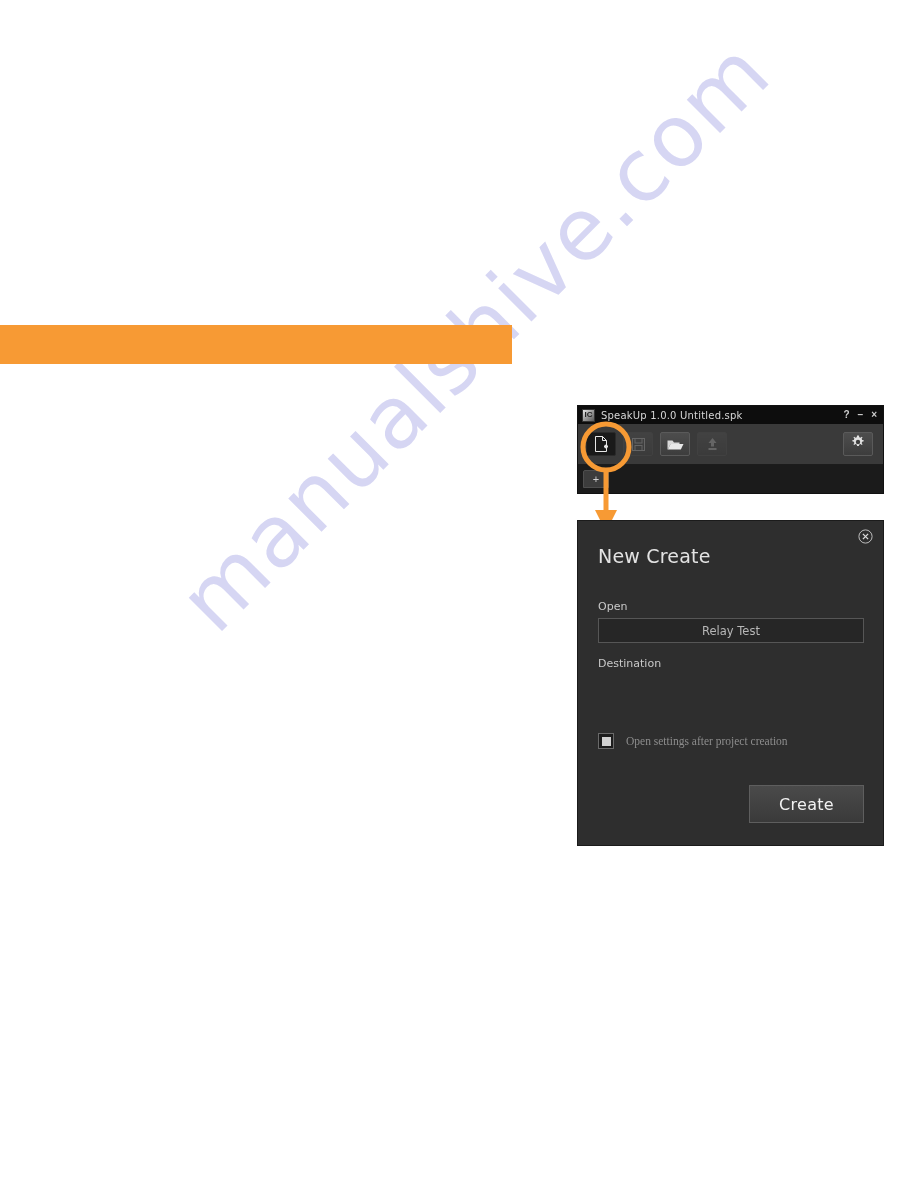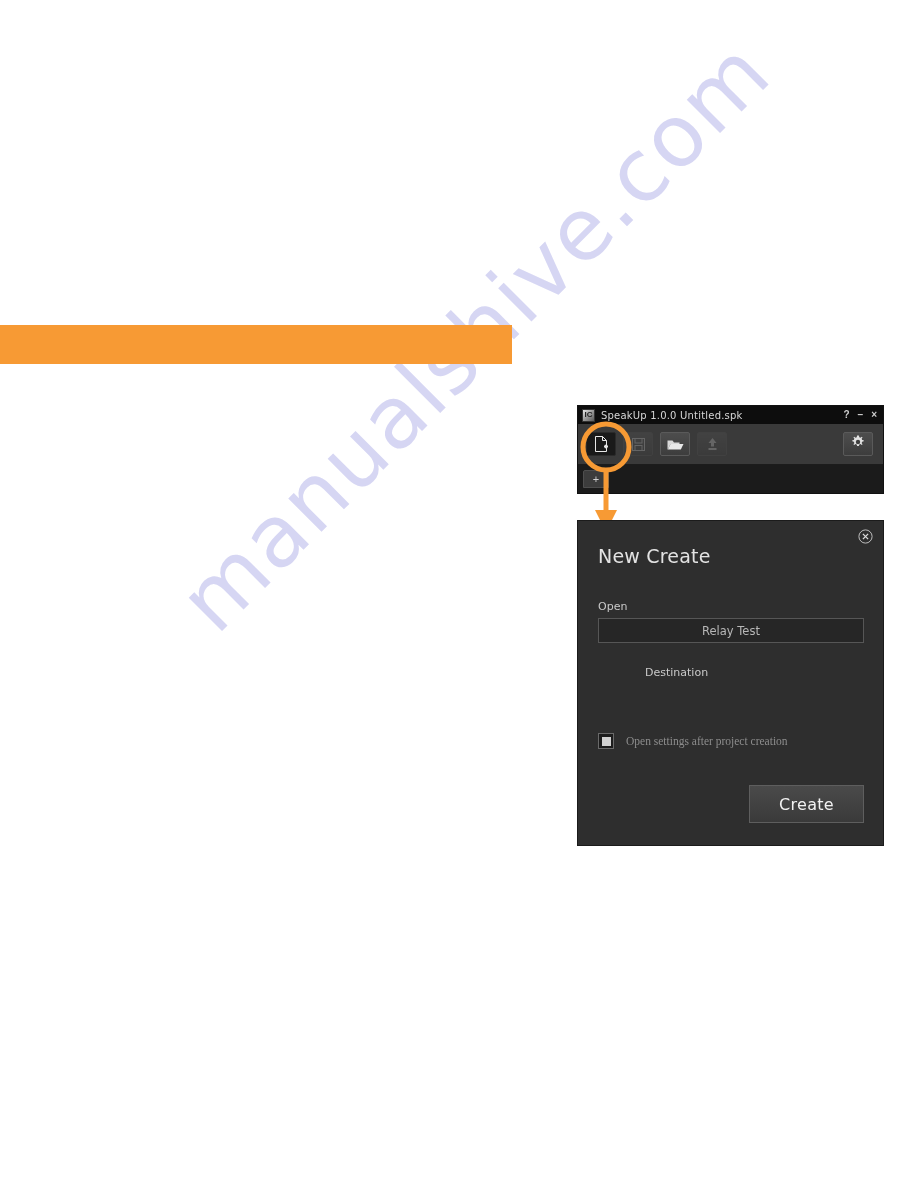--- a/index.html
+++ b/index.html
@@ -243,21 +243,21 @@
     font-size: 11.5px;
     color: #b7b7b7;
     font-family: "DejaVu Sans", sans-serif;
     flex: 1 1 auto;
     white-space: nowrap;
     overflow: hidden;
     text-align: center;
   }
   #label-name  { top: 79px; }
   #box-name    { top: 97px; }
-  #label-dest  { top: 145px; margin-left: 47px; }
+  #label-dest  { top: 136px; }
   #box-dest    { top: 169px; }
 
   #browse-dots {
     display: flex;
     gap: 2px;
     flex: 0 0 auto;
   }
   #browse-dots i {
     display: block;
     width: 4px;

